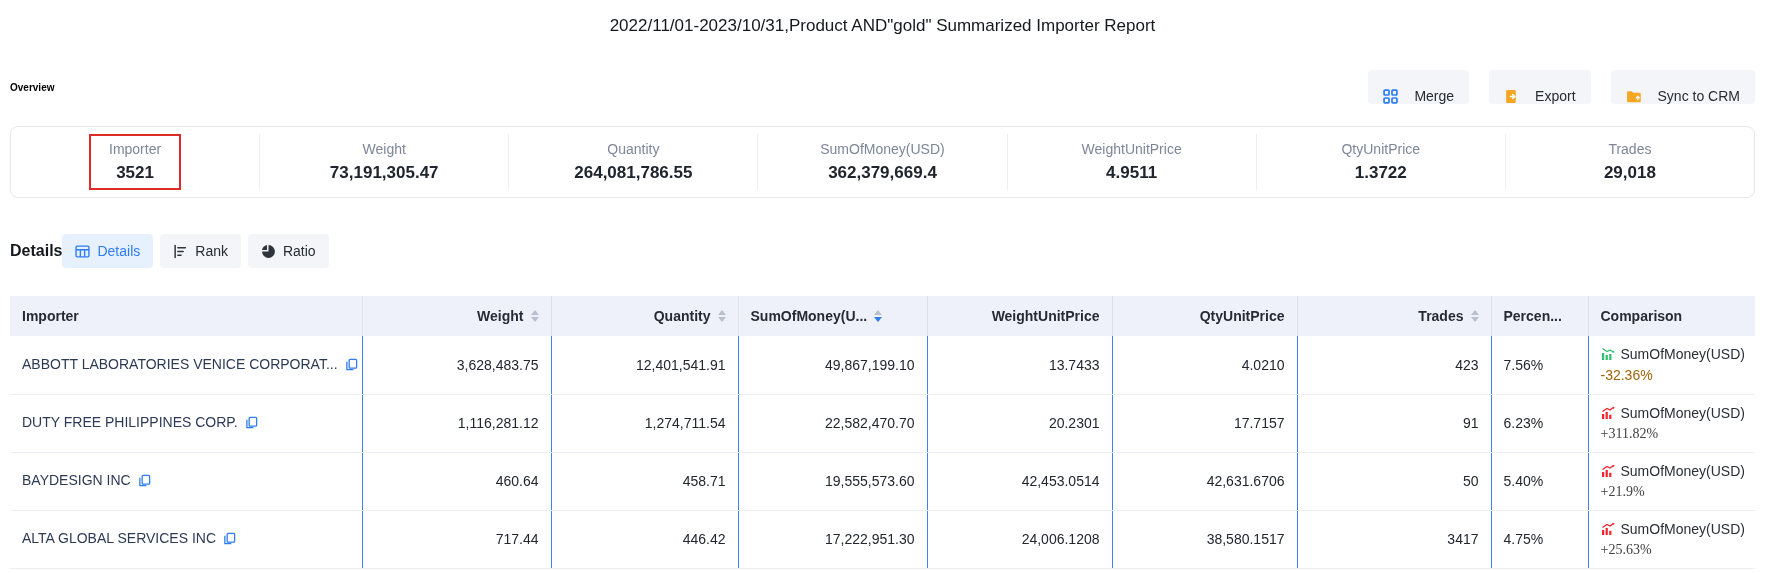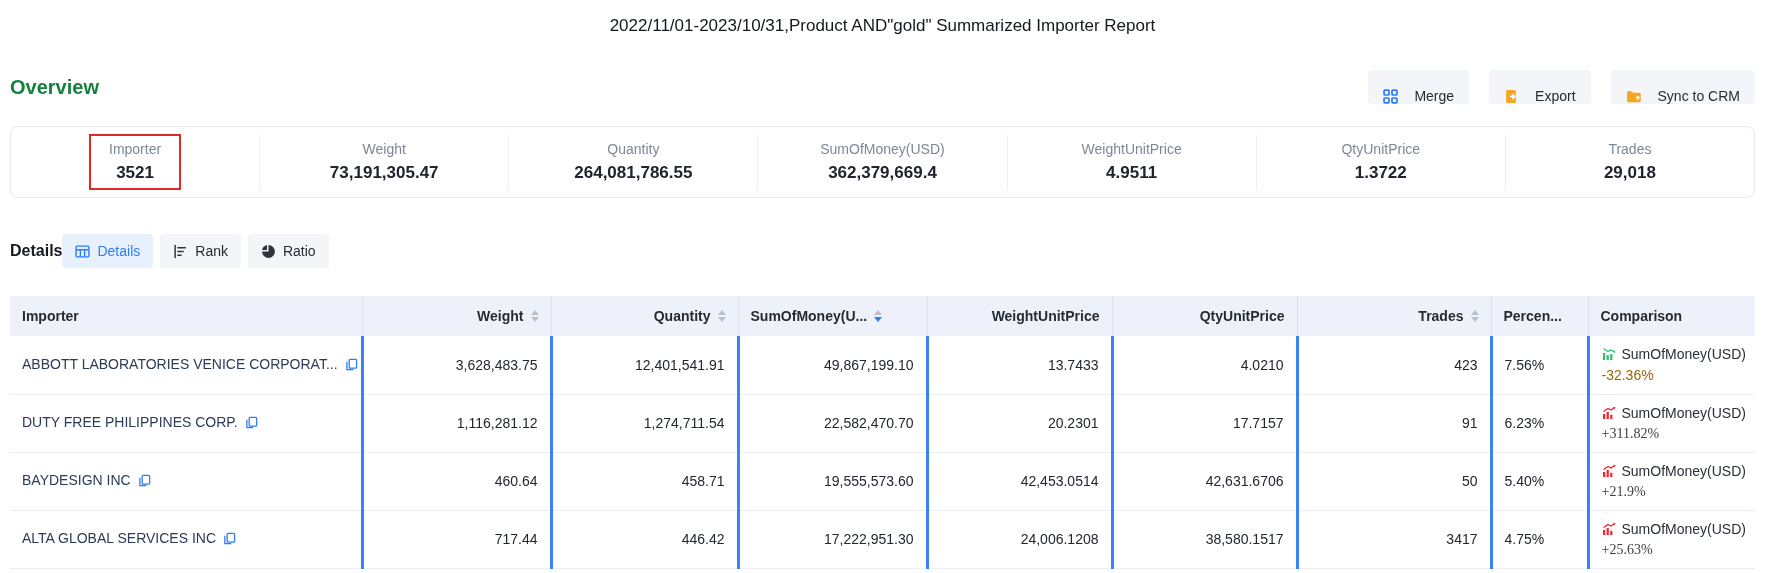--- a/index.html
+++ b/index.html
@@ -2,21 +2,21 @@
 <html><head>
 <meta charset="utf-8">
 <style>
   * { margin:0; padding:0; box-sizing:border-box; }
   html,body { width:1765px; height:573px; background:#fff; overflow:hidden;
     font-family:"Liberation Sans","DejaVu Sans",sans-serif; }
 
   .page-title { padding-top:15px; text-align:center; font-size:17px; line-height:22px; color:#15181d; }
 
   .section-bar { margin:33px 10px 0; height:34px; display:flex; justify-content:space-between; align-items:center; }
-  .overview-heading { font-size:20px; font-weight:bold; color:#15803d; }
+  .overview-heading { font-size:10px; font-weight:bold; color:#000000; }
   .toolbar { display:flex; gap:20px; }
   .btn-gray { display:inline-flex; align-items:flex-end; gap:16px; height:34px; padding:0 15px;
     background:#f3f5f8; border-radius:4px; font-size:14px; color:#272b33; cursor:pointer; }
   .btn-gray svg { display:block; }
 
   .stats-card { margin:22px 10px 0; height:72px; border:1px solid #e5e8ee; border-radius:8px;
     display:flex; align-items:center; }
   .stat { flex:1; display:flex; justify-content:center; border-right:1px solid #edeff3; }
   .stat:last-child { border-right:none; }
   .stat-box { display:flex; flex-direction:column; align-items:center; gap:6px;
@@ -42,21 +42,21 @@
   thead th:last-child { border-right:none; }
   th.num, td.num { text-align:right; }
   .th-inner { display:inline-flex; align-items:center; }
   .sorter { display:inline-flex; flex-direction:column; gap:2px; margin-left:7px; }
   .caret { width:0; height:0; border-left:4px solid transparent; border-right:4px solid transparent; }
   .caret-up { border-bottom:5px solid #b9c0cc; }
   .caret-down { border-top:5px solid #b9c0cc; }
   .sorter.sort-desc .caret-down { border-top-color:#2e7cf6; }
 
   tbody td { height:58px; padding:0 12px; font-size:14px; color:#22262e; vertical-align:middle;
-    border-bottom:1px solid #ebeef4; border-right:3px solid #3b82f6; background:#fff; }
+    border-bottom:1px solid #ebeef4; border-right:1px solid #3b82f6; background:#fff; }
   tbody td:last-child { border-right:none; }
   .importer-cell { color:#2c3a55; white-space:nowrap; overflow:hidden; }
   .copy-icon { margin-left:7px; vertical-align:-2px; cursor:pointer; }
   .cmp-line1 { display:flex; align-items:center; gap:6px; font-size:14px; color:#2a2e36; }
   .cmp-line2 { margin-top:5px; font-size:14px; }
   .cmp-icon-up, .cmp-icon-down { display:none; line-height:0; }
   .trend-up .cmp-icon-up { display:inline-flex; color:#f5222d; }
   .trend-down .cmp-icon-down { display:inline-flex; color:#2fbf71; }
   .trend-up .cmp-line2 { color:#404040;font-family:Liberation Serif, serif; }
   .trend-down .cmp-line2 { color:#a16207; }

